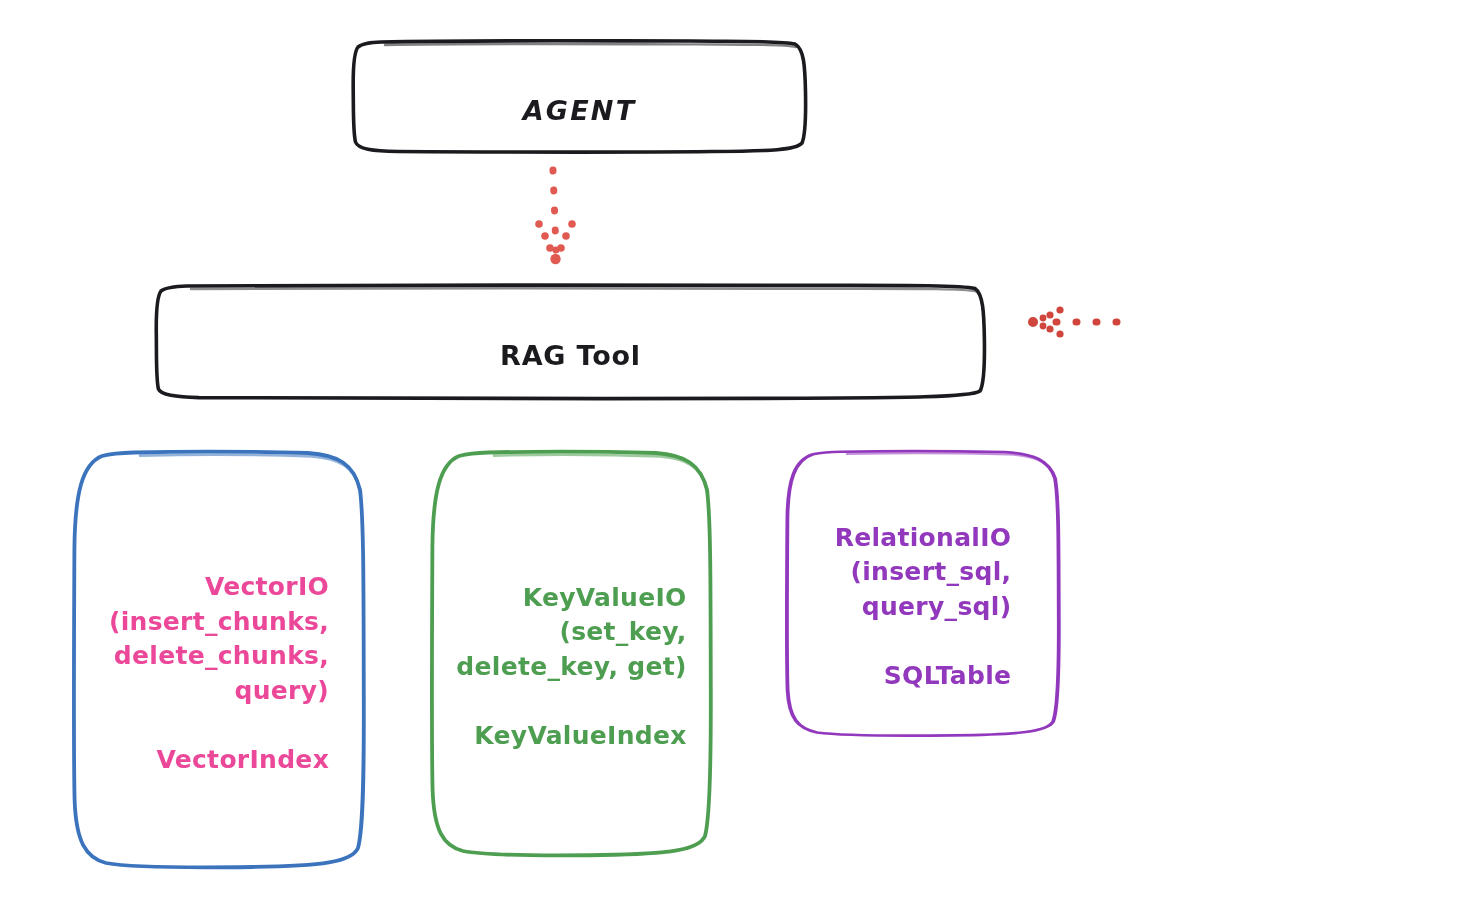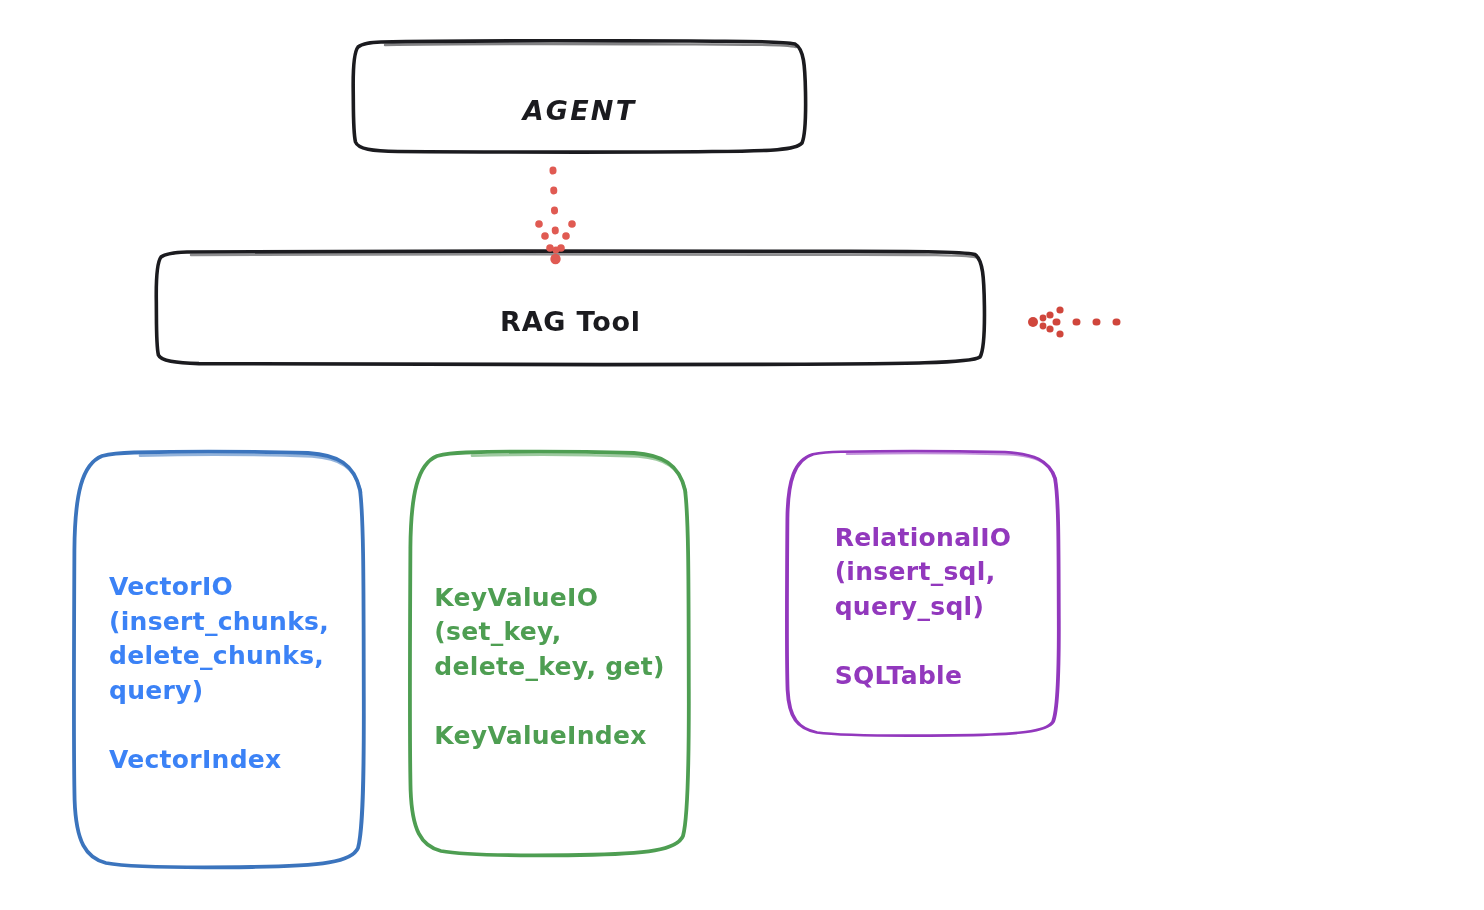--- a/index.html
+++ b/index.html
@@ -17,21 +17,21 @@
   }
   .node {
     position: absolute;
     box-sizing: border-box;
     display: flex;
     align-items: center;
     justify-content: center;
     background: transparent;
   }
   .node .node-text {
-    text-align: left;
+    text-align: right;
     white-space: pre-line;
     line-height: 1.30;
     letter-spacing: 0.3px;
     margin-top: 28px;
   }
 
   
   #agent-node {
     left: 352px;
     top: 40px;
@@ -42,42 +42,42 @@
     font-size: 27px;
     font-style: italic;
     font-weight: 700;
     color: #1b1b1f;
     letter-spacing: 2.2px;
   }
 
   
   #rag-tool-node {
     left: 155px;
-    top: 250px;
+    top: 284px;
     width: 831px;
     height: 116px;
   }
   #rag-tool-node .node-text {
     font-size: 27px;
     font-weight: 600;
     color: #1b1b1f;
     letter-spacing: 0.8px;
   }
 
   
   #vector-io-node   { left: 72px;  top: 450px; width: 294px; height: 419px; }
-  #keyvalue-io-node { left: 408px; top: 450px; width: 283px; height: 406px; }
+  #keyvalue-io-node { left: 430px; top: 450px; width: 283px; height: 406px; }
   #relational-io-node { left: 785px; top: 450px; width: 276px; height: 286px; }
 
   .provider .node-text {
     font-size: 25px;
     font-weight: 600;
     line-height: 1.38;
   }
-  #vector-io-node .node-text     { color: #3b82f6; }
+  #vector-io-node .node-text     { color: #ec4899; }
   #keyvalue-io-node .node-text   { color: #4e9e52; }
   #relational-io-node .node-text { color: #9238bd; }
 
   
   .sketch-border {
     position: absolute;
     left: 0; top: 0;
     width: 100%;
     height: 100%;
     overflow: visible;

